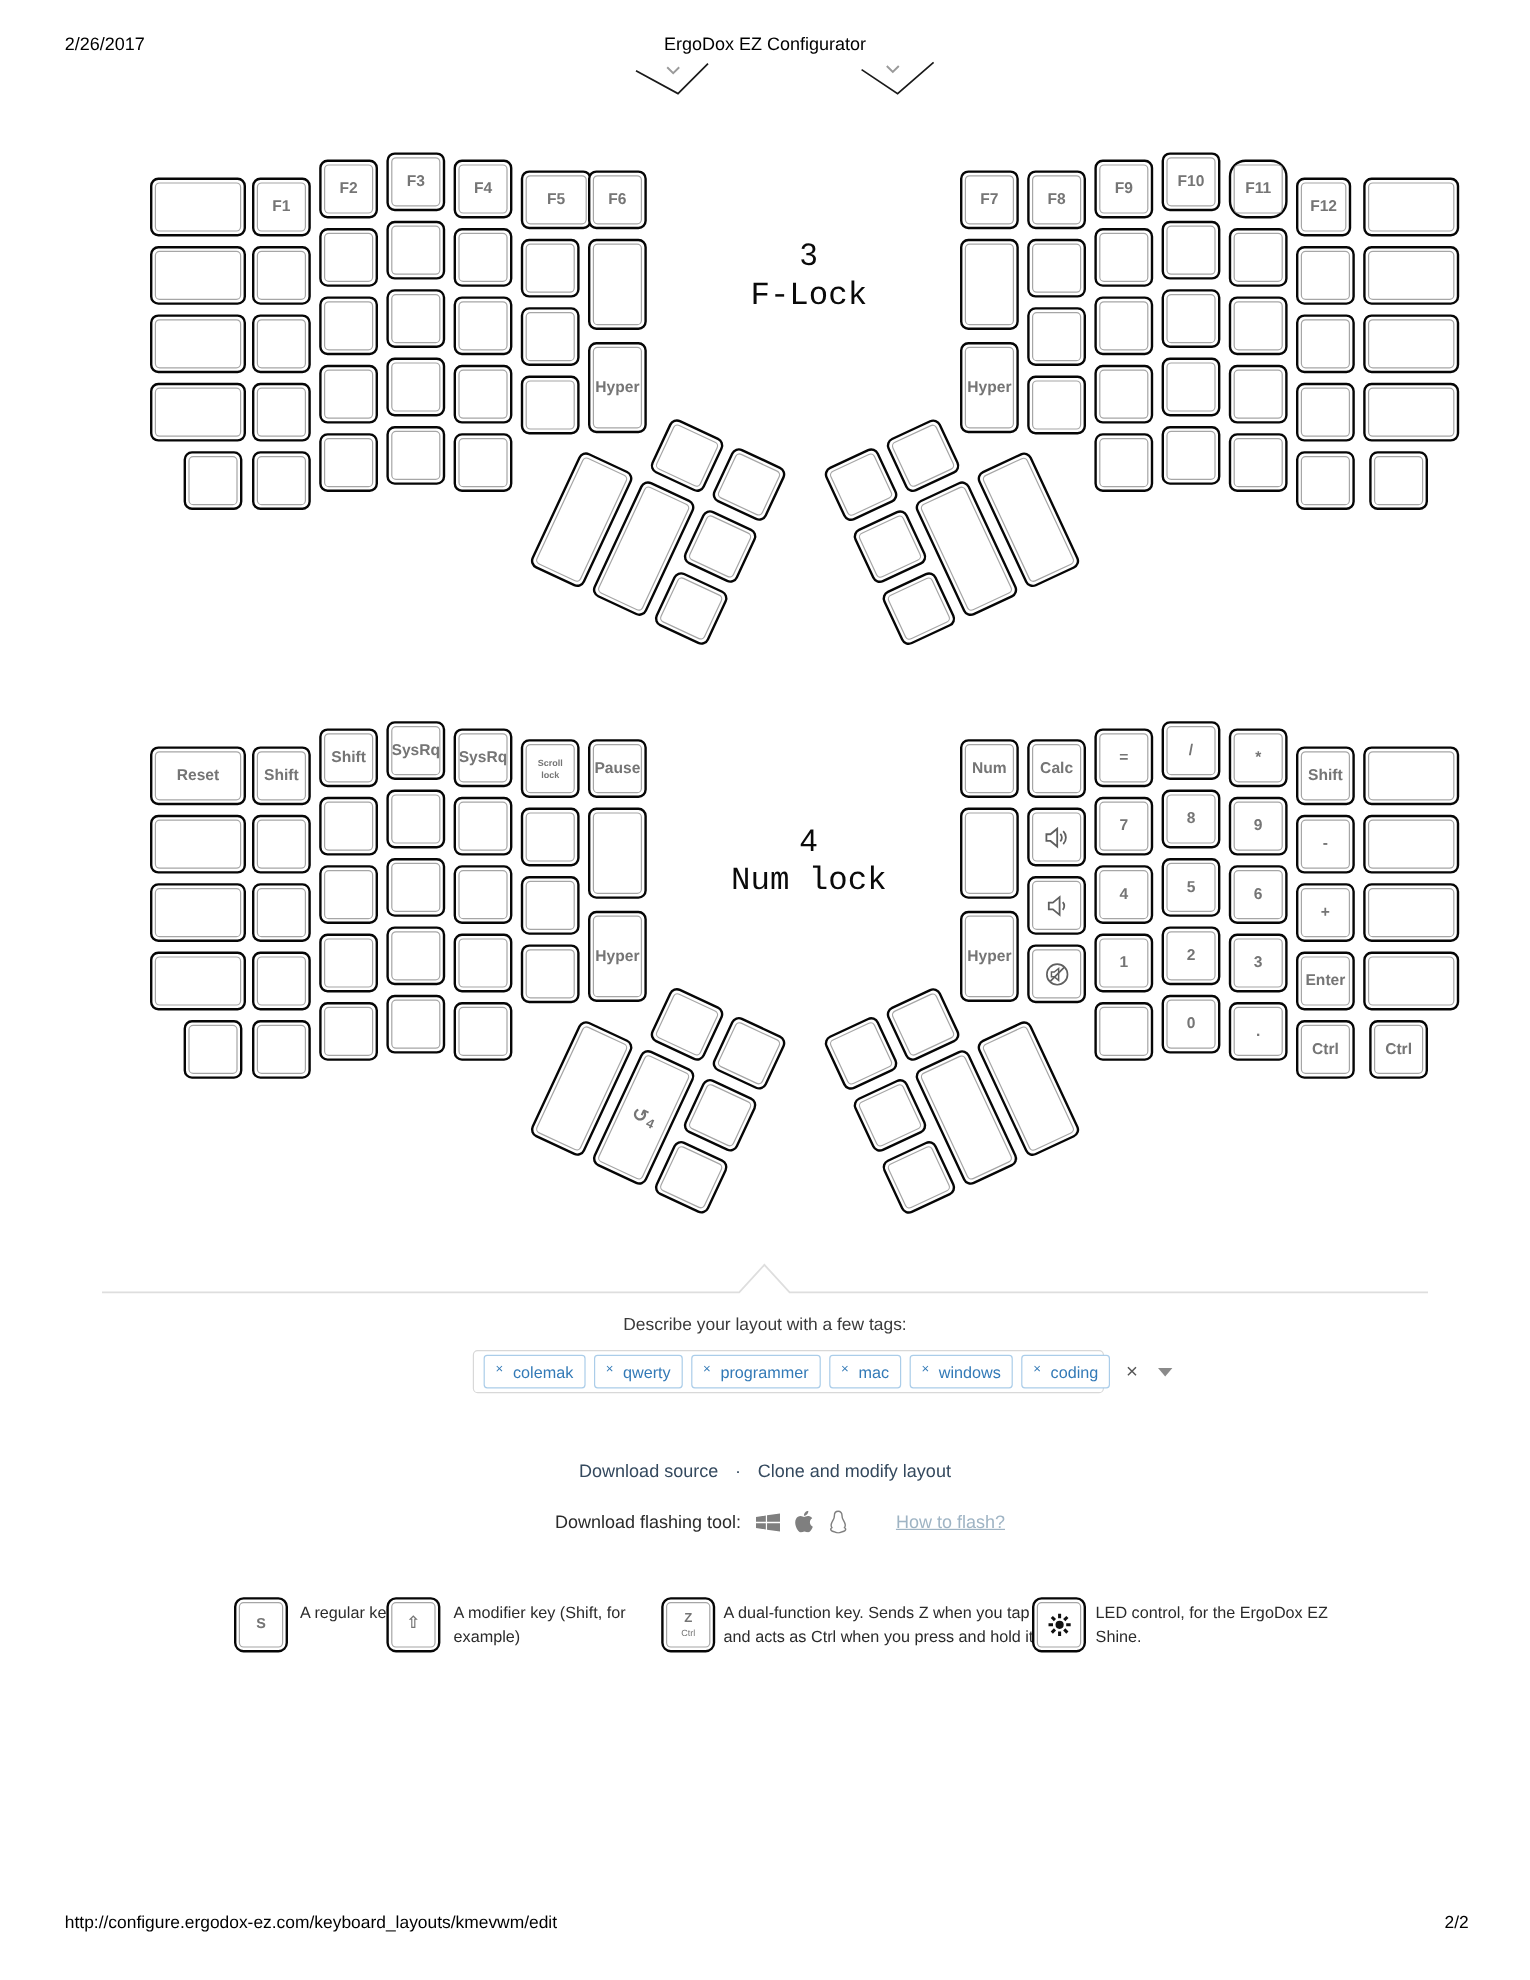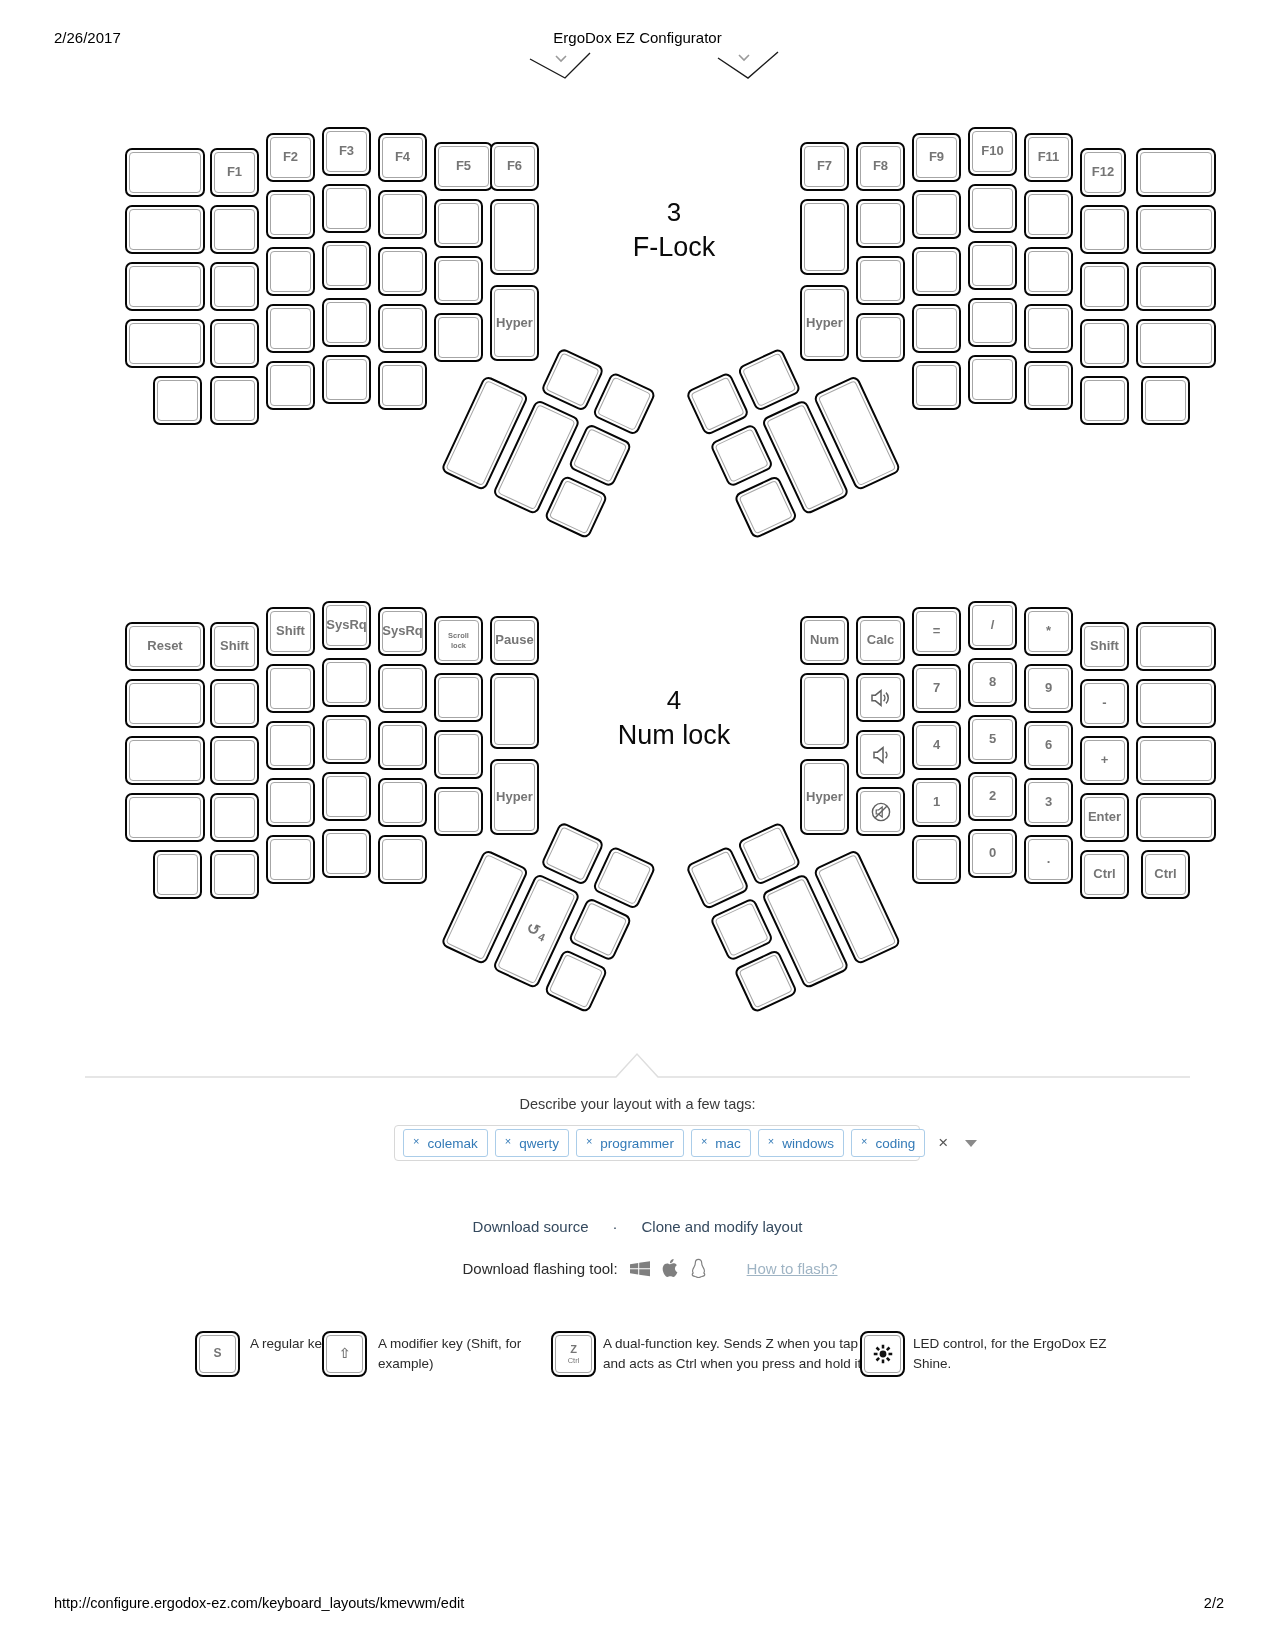--- a/index.html
+++ b/index.html
@@ -19,37 +19,37 @@
        border:1.5px solid #a6a6a6;border-radius:4px;
        display:flex;align-items:center;justify-content:center;text-align:center;
        color:#757575;font-weight:700;font-size:13px;line-height:1.1;overflow:hidden;}
   .key-inner.small{font-size:7.5px;line-height:1.3;padding:0 2px;}
   .thumb{position:absolute;width:163px;height:163px;transform-origin:0 0;}
   .lt-arrow{font-size:16px;font-family:"DejaVu Sans",sans-serif;}
   .lt-num{font-size:11px;transform:translateY(3px);margin-left:1px;}
 
   .layer-label{position:absolute;width:200px;text-align:center;color:#0a0a0a;}
   .layer-label .num{font-size:26px;line-height:36px;}
-  .layer-label .nm{font-size:27px;line-height:34px;}
+  .layer-label .nm{font-size:27px;line-height:34px;font-family:Liberation Mono, monospace;}
 
   
   .describe{left:0;right:0;text-align:center;font-size:14.5px;color:#3a3a3a;}
   .tagbox{left:394px;top:1125px;width:526px;height:36px;box-sizing:border-box;
           border:1px solid #d8d8d8;border-radius:4px;background:#fff;
           display:flex;align-items:center;padding:0 8px;gap:7px;}
   .pill{display:inline-flex;align-items:center;height:26px;padding:0 9px;
         border:1px solid #abcde9;border-radius:3px;background:#fff;
         color:#337ab7;font-size:13.5px;white-space:nowrap;}
   .pill-x{font-size:11px;margin-right:8px;color:#337ab7;transform:translateY(-2px);cursor:pointer;}
   .tags-clear{font-size:17px;color:#555;margin-left:6px;cursor:pointer;}
   .tags-caret{width:0;height:0;border-left:6px solid transparent;border-right:6px solid transparent;
               border-top:7px solid #8a8a8a;margin-left:10px;}
 
   
-  .linksrow{left:0;right:0;display:flex;justify-content:center;gap:24px;
+  .linksrow{left:0;right:0;display:flex;justify-content:center;gap:14px;
             font-size:15px;color:#34495e;}
   .linksrow a{color:#34495e;text-decoration:none;}
   .flashrow{left:0;right:0;display:flex;justify-content:center;align-items:center;
             font-size:15px;color:#2b2b2b;}
   .flashrow .icons{display:flex;align-items:center;gap:11px;margin-left:12px;}
   .howto{color:#9fb4c4;margin-left:40px;}
 
   
   .lkey{position:absolute;width:45px;height:46px;box-sizing:border-box;background:#fff;
         border:2.5px solid #060606;border-radius:8px;}
@@ -220,21 +220,21 @@
     </div>
     <div class="key" style="left: 168px; top: 93px; width: 49px; height: 49px;">
       <div class="key-inner"></div>
     </div>
     <div class="key" style="left: 168px; top: 150px; width: 49px; height: 49px;">
       <div class="key-inner"></div>
     </div>
     <div class="key" style="left: 168px; top: 207px; width: 49px; height: 49px;">
       <div class="key-inner"></div>
     </div>
-    <div class="key" style="left: 224px; top: -15px; width: 49px; height: 49px;">
+    <div class="key" style="left: 224px; top: -15px; width: 49px; height: 49px; border-radius: 14px;">
       <div class="key-inner">F11</div>
     </div>
     <div class="key" style="left: 224px; top: 42px; width: 49px; height: 49px;">
       <div class="key-inner"></div>
     </div>
     <div class="key" style="left: 224px; top: 99px; width: 49px; height: 49px;">
       <div class="key-inner"></div>
     </div>
     <div class="key" style="left: 224px; top: 156px; width: 49px; height: 49px;">
       <div class="key-inner"></div>

